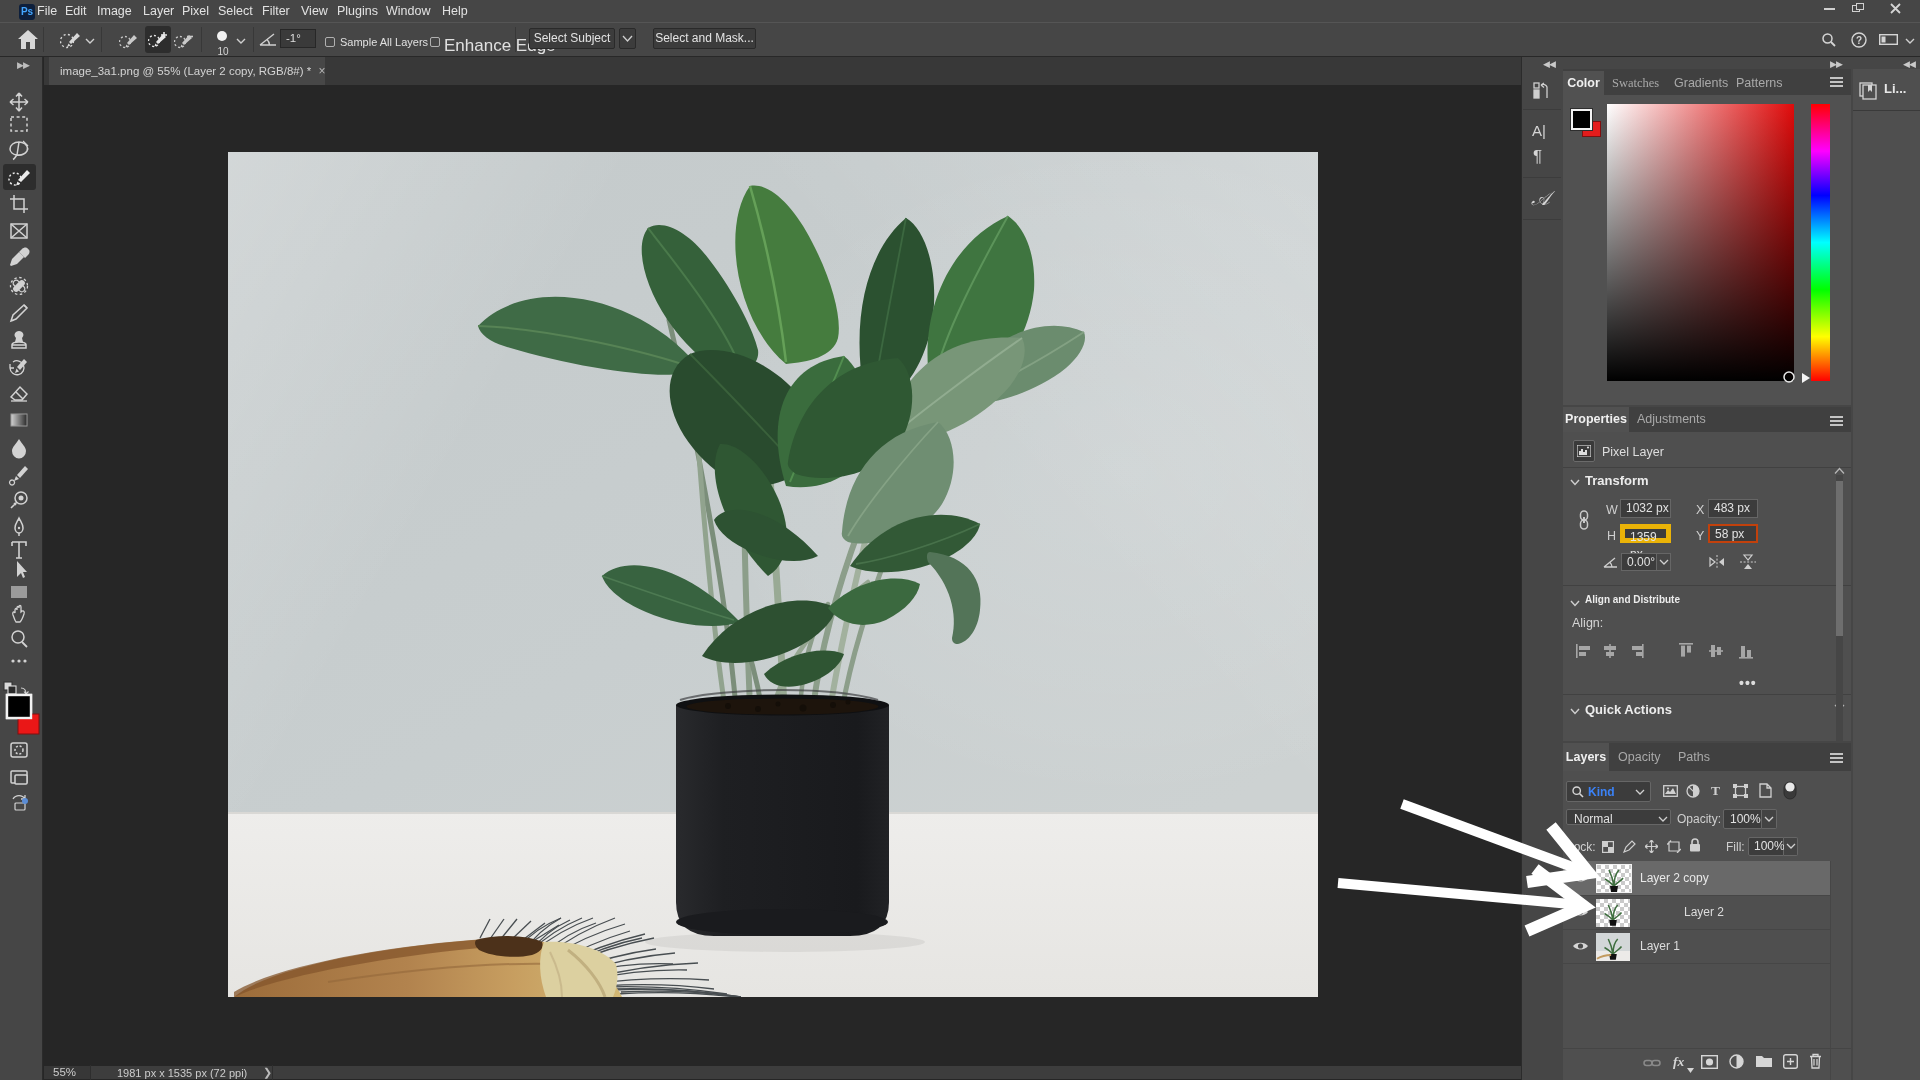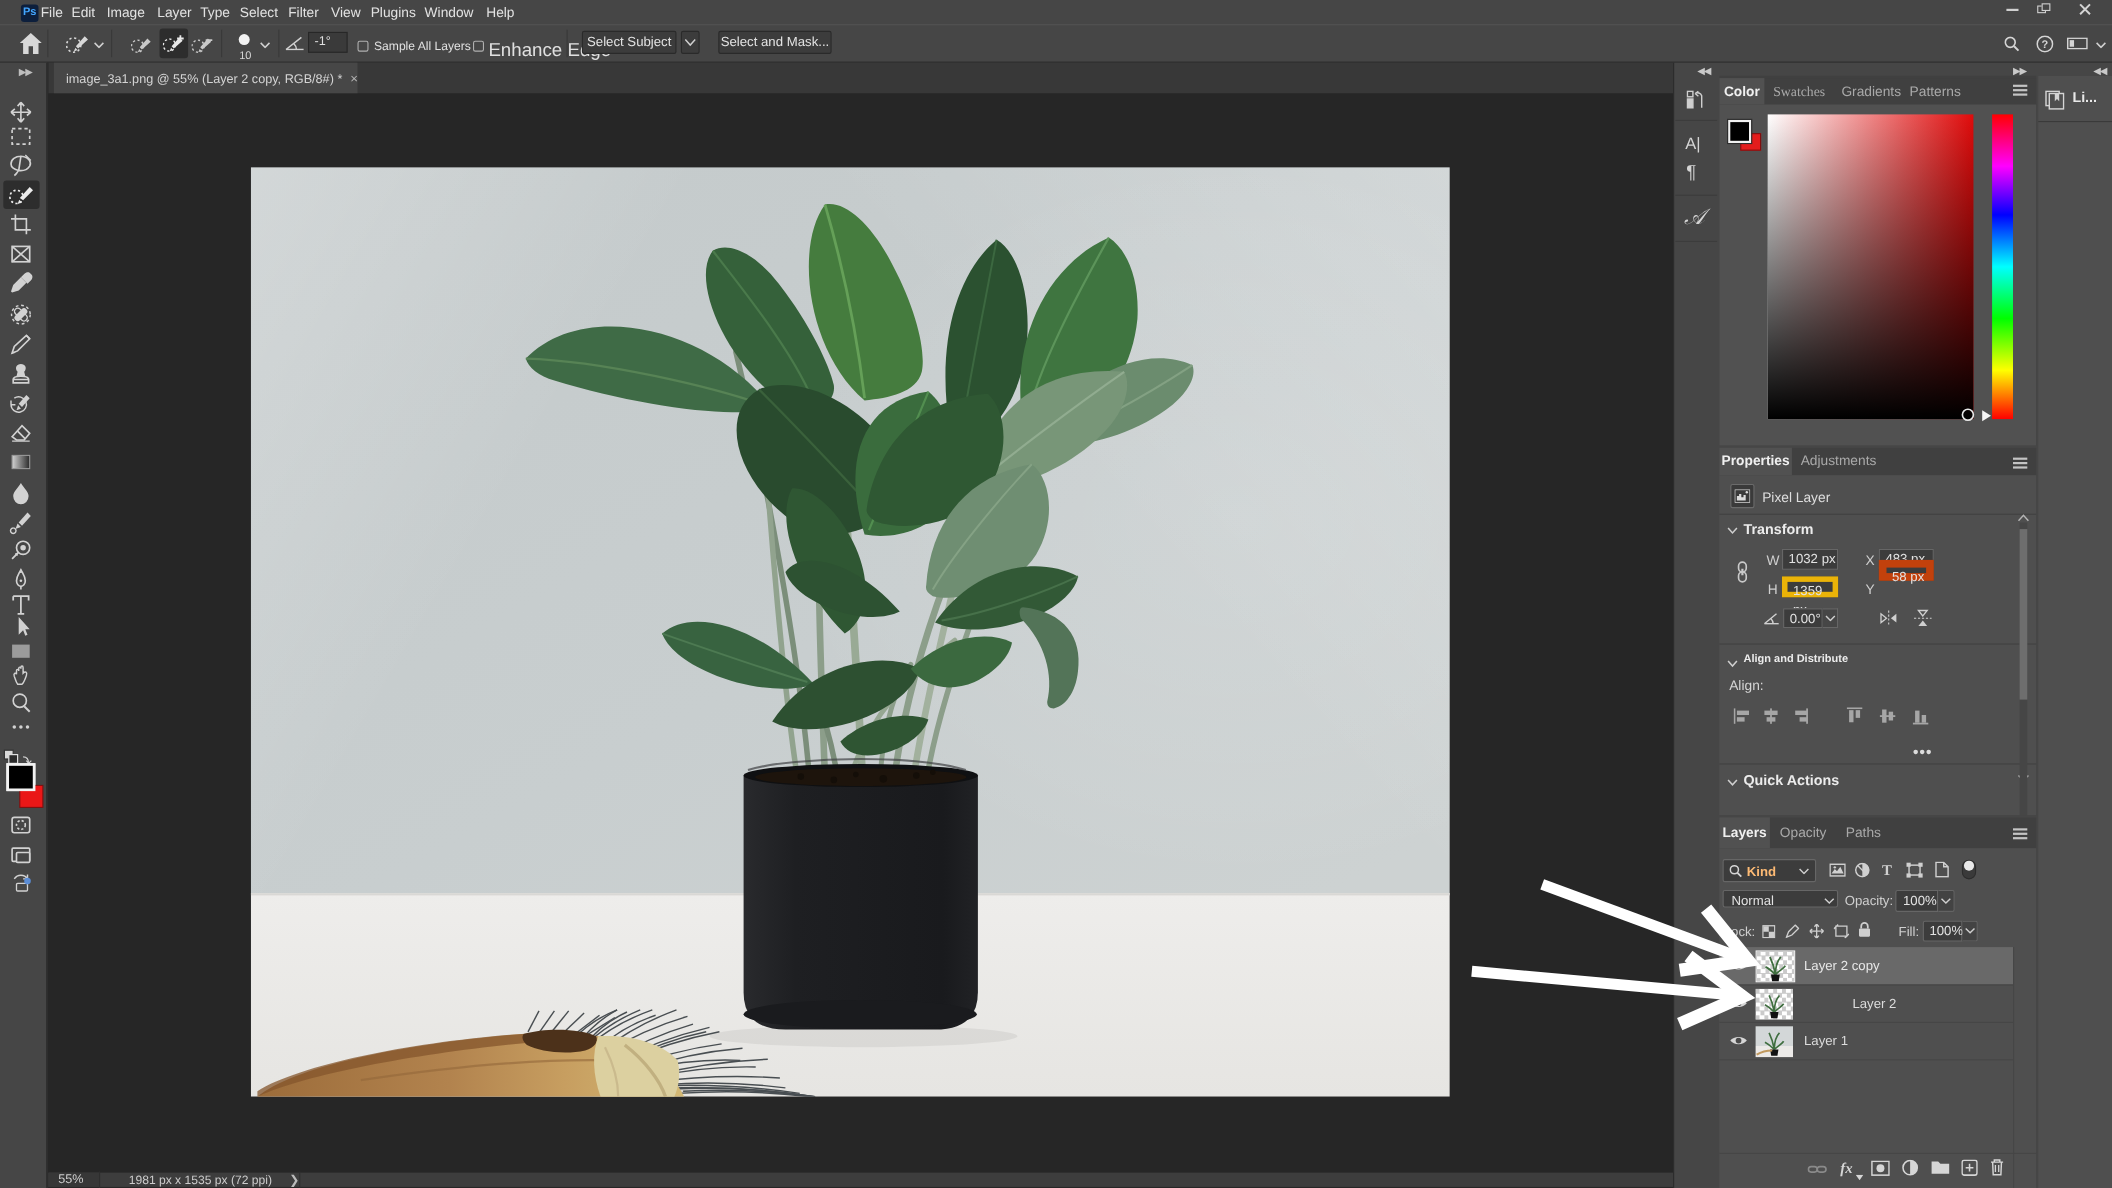--- a/index.html
+++ b/index.html
@@ -11,21 +11,21 @@
 </head>
 <body>
 
 <div class="abs" style="left:0;top:0;width:1920px;height:22px;background:#464646;"></div>
 <div class="abs" style="left:19px;top:4px;width:16px;height:16px;background:#0d1f3c;border-radius:3px;color:#43a6ff;font-size:10px;font-weight:bold;text-align:center;line-height:16px;">Ps</div>
 <div class="abs" style="left:0;top:4px;width:1920px;height:18px;color:#e2e2e2;font-size:12.5px;">
   <span class="abs" style="left:37px">File</span>
     <span class="abs" style="left:65px">Edit</span>
     <span class="abs" style="left:97px">Image</span>
     <span class="abs" style="left:143px">Layer</span>
-    <span class="abs" style="left:182px">Type</span>
+    <span class="abs" style="left:182px">Pixel</span>
     <span class="abs" style="left:218px">Select</span>
     <span class="abs" style="left:262px">Filter</span>
     <span class="abs" style="left:301px">View</span>
     <span class="abs" style="left:337px">Plugins</span>
     <span class="abs" style="left:386px">Window</span>
     <span class="abs" style="left:442px">Help</span>
 </div>
 
 <div class="abs" style="left:1824px;top:8px;width:11px;height:2px;background:#d0d0d0;"></div>
 <div class="abs" style="left:1852px;top:5px;width:8px;height:7px;border:1.5px solid #d0d0d0;"></div>
@@ -493,21 +493,21 @@
         <path d="M6,7 L6,13" stroke-width="2"></path>
       </g>
     </svg>
   <div class="abs" style="left:43px;top:96px;color:#cfcfcf;font-size:12.5px;">W</div>
   <div class="abs" style="left:57px;top:92px;width:51px;height:19px;background:#3c3c3c;border:1px solid #666;color:#e2e2e2;font-size:12px;line-height:17px;padding-left:5px;">1032 px</div>
   <div class="abs" style="left:133px;top:96px;color:#cfcfcf;font-size:12.5px;">X</div>
   <div class="abs" style="left:145px;top:92px;width:50px;height:19px;background:#3c3c3c;border:1px solid #666;color:#e2e2e2;font-size:12px;line-height:17px;padding-left:5px;">483 px</div>
   <div class="abs" style="left:44px;top:122px;color:#cfcfcf;font-size:12.5px;">H</div>
   <div class="abs" style="left:57px;top:117px;width:51px;height:19px;background:#3c3c3c;border:5px solid #eab308;color:#e2e2e2;font-size:12px;line-height:17px;padding-left:5px;">1359 px</div>
   <div class="abs" style="left:133px;top:122px;color:#cfcfcf;font-size:12.5px;">Y</div>
-  <div class="abs" style="left:145px;top:102px;width:50px;height:19px;background:#3c3c3c;border:7px solid #c2410c;color:#e2e2e2;font-size:12px;line-height:17px;padding-left:5px;">58 px</div>
+  <div class="abs" style="left:145px;top:117px;width:50px;height:19px;background:#3c3c3c;border:2px solid #c2410c;color:#e2e2e2;font-size:12px;line-height:17px;padding-left:5px;">58 px</div>
   <svg class="abs" style="left:40px;top:149px;" width="15" height="12" viewBox="0 0 15 12">
       <path d="M1,11 L12,2 M1,11 L14,11 M9,11 A7,7 0 0 0 7,6.5" stroke="#cfcfcf" stroke-width="1.3" fill="none"></path>
     </svg>
   <div class="abs" style="left:58px;top:146px;width:36px;height:18px;background:#3c3c3c;border:1px solid #666;color:#e2e2e2;font-size:12px;line-height:16px;padding-left:5px;">0.00°</div>
   <div class="abs" style="left:94px;top:146px;width:14px;height:18px;background:#464646;border:1px solid #666;border-left:none;"></div>
   <svg class="abs" style="left:96px;top:152px;" width="10" height="6" viewBox="0 0 10 6">
       <path d="M1,1 L5,5 L9,1" stroke="#cfcfcf" stroke-width="1.3" fill="none"></path>
     </svg>
   <svg class="abs" style="left:145px;top:147px;" width="18" height="16" viewBox="0 0 18 16">
       <path d="M7,8 L2,4 L2,12 Z" fill="none" stroke="#cfcfcf" stroke-width="1.2"></path>
@@ -573,21 +573,21 @@
   <div class="abs" style="left:0;top:0px;width:46px;height:28px;background:#515151;color:#f0f0f0;font-size:12.5px;font-weight:bold;text-align:center;line-height:28px;">Layers</div>
   <div class="abs" style="left:55px;top:0px;color:#a9a9a9;font-size:12.5px;line-height:28px;">Opacity</div>
   <div class="abs" style="left:115px;top:0px;color:#a9a9a9;font-size:12.5px;line-height:28px;">Paths</div>
   <div class="abs" style="left:267px;top:10px;width:13px;height:2px;background:#c4c4c4;box-shadow:0 4px 0 #c4c4c4, 0 8px 0 #c4c4c4;"></div>
 
   <div class="abs" style="left:3px;top:38px;width:85px;height:21px;background:#3c3c3c;border:1px solid #666;border-radius:2px;"></div>
   <svg class="abs" style="left:9px;top:43px;" width="12" height="12" viewBox="0 0 12 12">
       <circle cx="4.7" cy="4.7" r="3.7" stroke="#d5d5d5" stroke-width="1.4" fill="none"></circle>
       <path d="M7.5,7.5 L11,11" stroke="#d5d5d5" stroke-width="1.6"></path>
     </svg>
-  <div class="abs" style="left:25px;top:42px;color:#fdba74;font-size:12px;font-weight:bold;">Kind</div>
+  <div class="abs" style="left:25px;top:42px;color:#3b82f6;font-size:12px;font-weight:bold;">Kind</div>
   <svg class="abs" style="left:72px;top:46px;" width="10" height="6" viewBox="0 0 10 6">
       <path d="M1,1 L5,5 L9,1" stroke="#cfcfcf" stroke-width="1.3" fill="none"></path>
     </svg>
   <svg class="abs" style="left:100px;top:41px;" width="15" height="14" viewBox="0 0 15 14">
       <rect x="0.7" y="1.7" width="13.6" height="10.6" fill="none" stroke="#d0d0d0" stroke-width="1.3"></rect>
       <path d="M2,10 L5,6 L7,8 L10,4 L13,10 Z" fill="#d0d0d0"></path>
       <circle cx="5" cy="4.5" r="1.1" fill="#d0d0d0"></circle>
     </svg>
   <svg class="abs" style="left:123px;top:41px;" width="14" height="14" viewBox="0 0 14 14">
       <circle cx="7" cy="7" r="6" fill="none" stroke="#d0d0d0" stroke-width="1.3"></circle>

